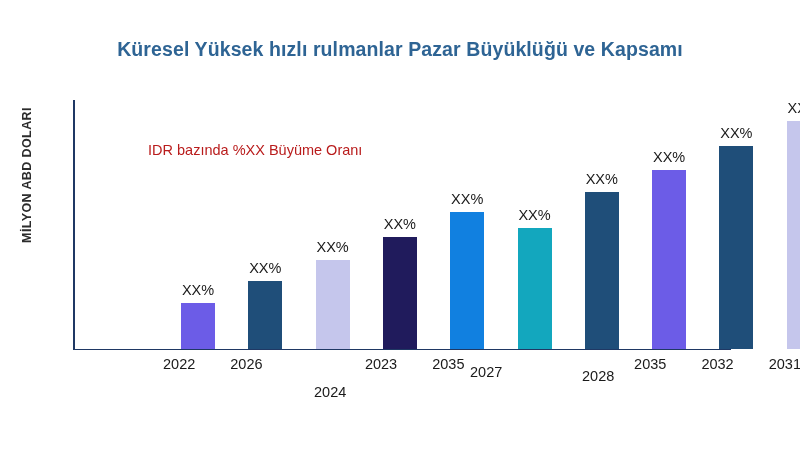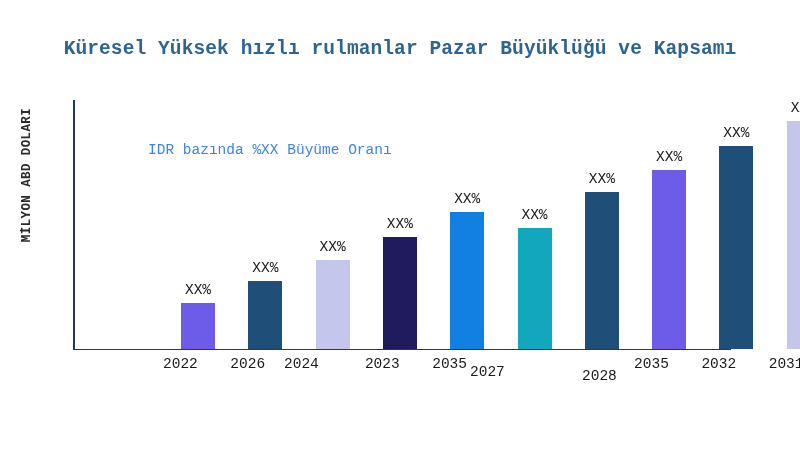--- a/index.html
+++ b/index.html
@@ -10,21 +10,20 @@
     width: 800px;
     height: 450px;
     background: #ffffff;
     font-family: "Liberation Sans", sans-serif;
     overflow: hidden;
   }
   #chart-root {
     position: relative;
     width: 668px;
     height: 450px;
-    font-family: Liberation Mono, monospace;
   }
 
   
   .chart-title {
     position: absolute;
     left: 0;
     top: 38px;
     width: 800px;
     text-align: center;
     font-size: 19.5px;
@@ -108,21 +107,21 @@
     color: #1a1a1a;
     white-space: nowrap;
   }
 
   
   .growth-note {
     position: absolute;
     left: 148px;
     top: 142px;
     font-size: 14.5px;
-    color: #3b82f6;
+    color: #b91c1c;
     white-space: nowrap;
   }
 
   
   .xticks {
     position: absolute;
     left: 0;
     top: 356px;
     width: 800px;
     height: 22px;
@@ -205,21 +204,21 @@
           <div class="bar-value" style="bottom: 233px;">XX%</div>
         </div>
       </div>
   </div>
 
   <div class="growth-note">IDR bazında %XX Büyüme Oranı</div>
 
   <div class="xticks" id="xticks-layer">
       <div class="xtick" style="left: 198px;">2022</div>
       <div class="xtick" style="left: 265.3px;">2026</div>
-      <div class="xtick" style="left: 319px;">2024</div>
+      <div class="xtick" style="left: 349px; margin-top: 28px;">2024</div>
       <div class="xtick" style="left: 399.9px;">2023</div>
       <div class="xtick" style="left: 467.2px;">2035</div>
       <div class="xtick" style="left: 505px; margin-top: 8px;">2027</div>
       <div class="xtick" style="left: 617px; margin-top: 12px;">2028</div>
       <div class="xtick" style="left: 669.1px;">2035</div>
       <div class="xtick" style="left: 736.4px;">2032</div>
       <div class="xtick" style="left: 803.7px;">2031</div>
     </div>
 
 

